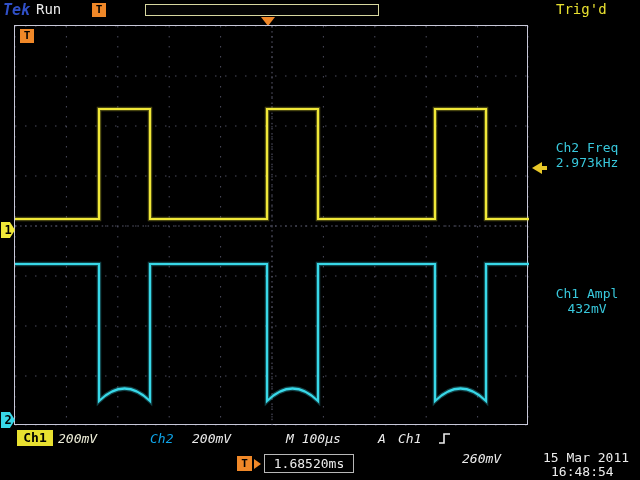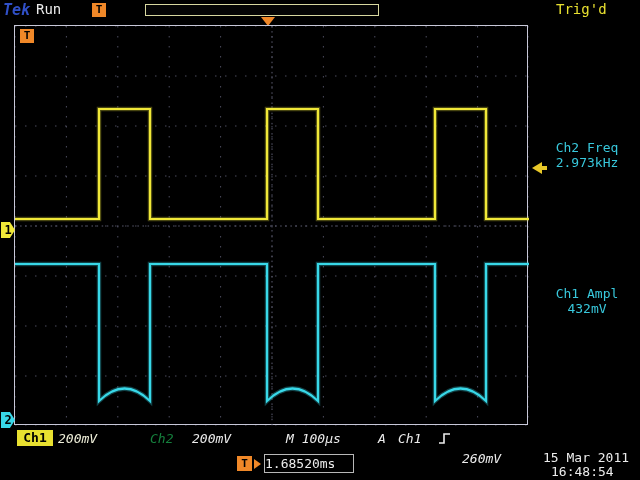--- a/index.html
+++ b/index.html
@@ -43,35 +43,35 @@
   .m-a2   { top:211px; height:30px; }
   .m-a1   { top:286px; height:30px; }
   .meas div { width:100%; }
 
   
   .sbar { position:absolute; left:0; top:429px; width:640px; height:20px; color:#ececec; font-size:13px; }
   .sbar span { position:absolute; top:2px; white-space:pre;font-style:italic; }
   .ch1badge { position:absolute; left:17px; top:1px; width:36px; height:16px; background:#e8e030; color:#000;
               font-weight:bold; text-align:center; line-height:16px; font-size:13px; }
   .s-ch1sc { left:58px;  color:#f0f0da; }
-  .s-ch2   { left:150px; color:#15803d; }
+  .s-ch2   { left:150px; color:#0ea5e9; }
   .s-ch2sc { left:192px; }
   .s-time  { left:286px; }
   .s-pref  { left:378px; }
   .s-src   { left:398px; }
   .s-lvl   { left:462px;margin-top:20px; }
   .slope   { position:absolute; left:438px; top:3px; }
 
   
   .ttime-badge { position:absolute; left:237px; top:456px; width:15px; height:15px; background:#f08828; color:#000;
                  font-size:11px; font-weight:bold; text-align:center; line-height:15px; }
   .ttime-arrow { position:absolute; left:254px; top:459px; width:0; height:0;
                  border-top:5px solid transparent; border-bottom:5px solid transparent; border-left:7px solid #f08828; }
   .ttime-box { position:absolute; left:264px; top:454px; width:90px; height:19px; border:1px solid #b8b8b8;
-               color:#ececec; font-size:13px; text-align:left; line-height:17px; background:#000; }
+               color:#ececec; font-size:13px; text-align:center; line-height:17px; background:#000; }
 
   
   .dt-date { position:absolute; left:543px; top:450px; color:#ececec; font-size:13px; }
   .dt-time { position:absolute; left:551px; top:464px; color:#ececec; font-size:13px; }
 </style>
 </head>
 <body>
 
 <div class="scope">
 

